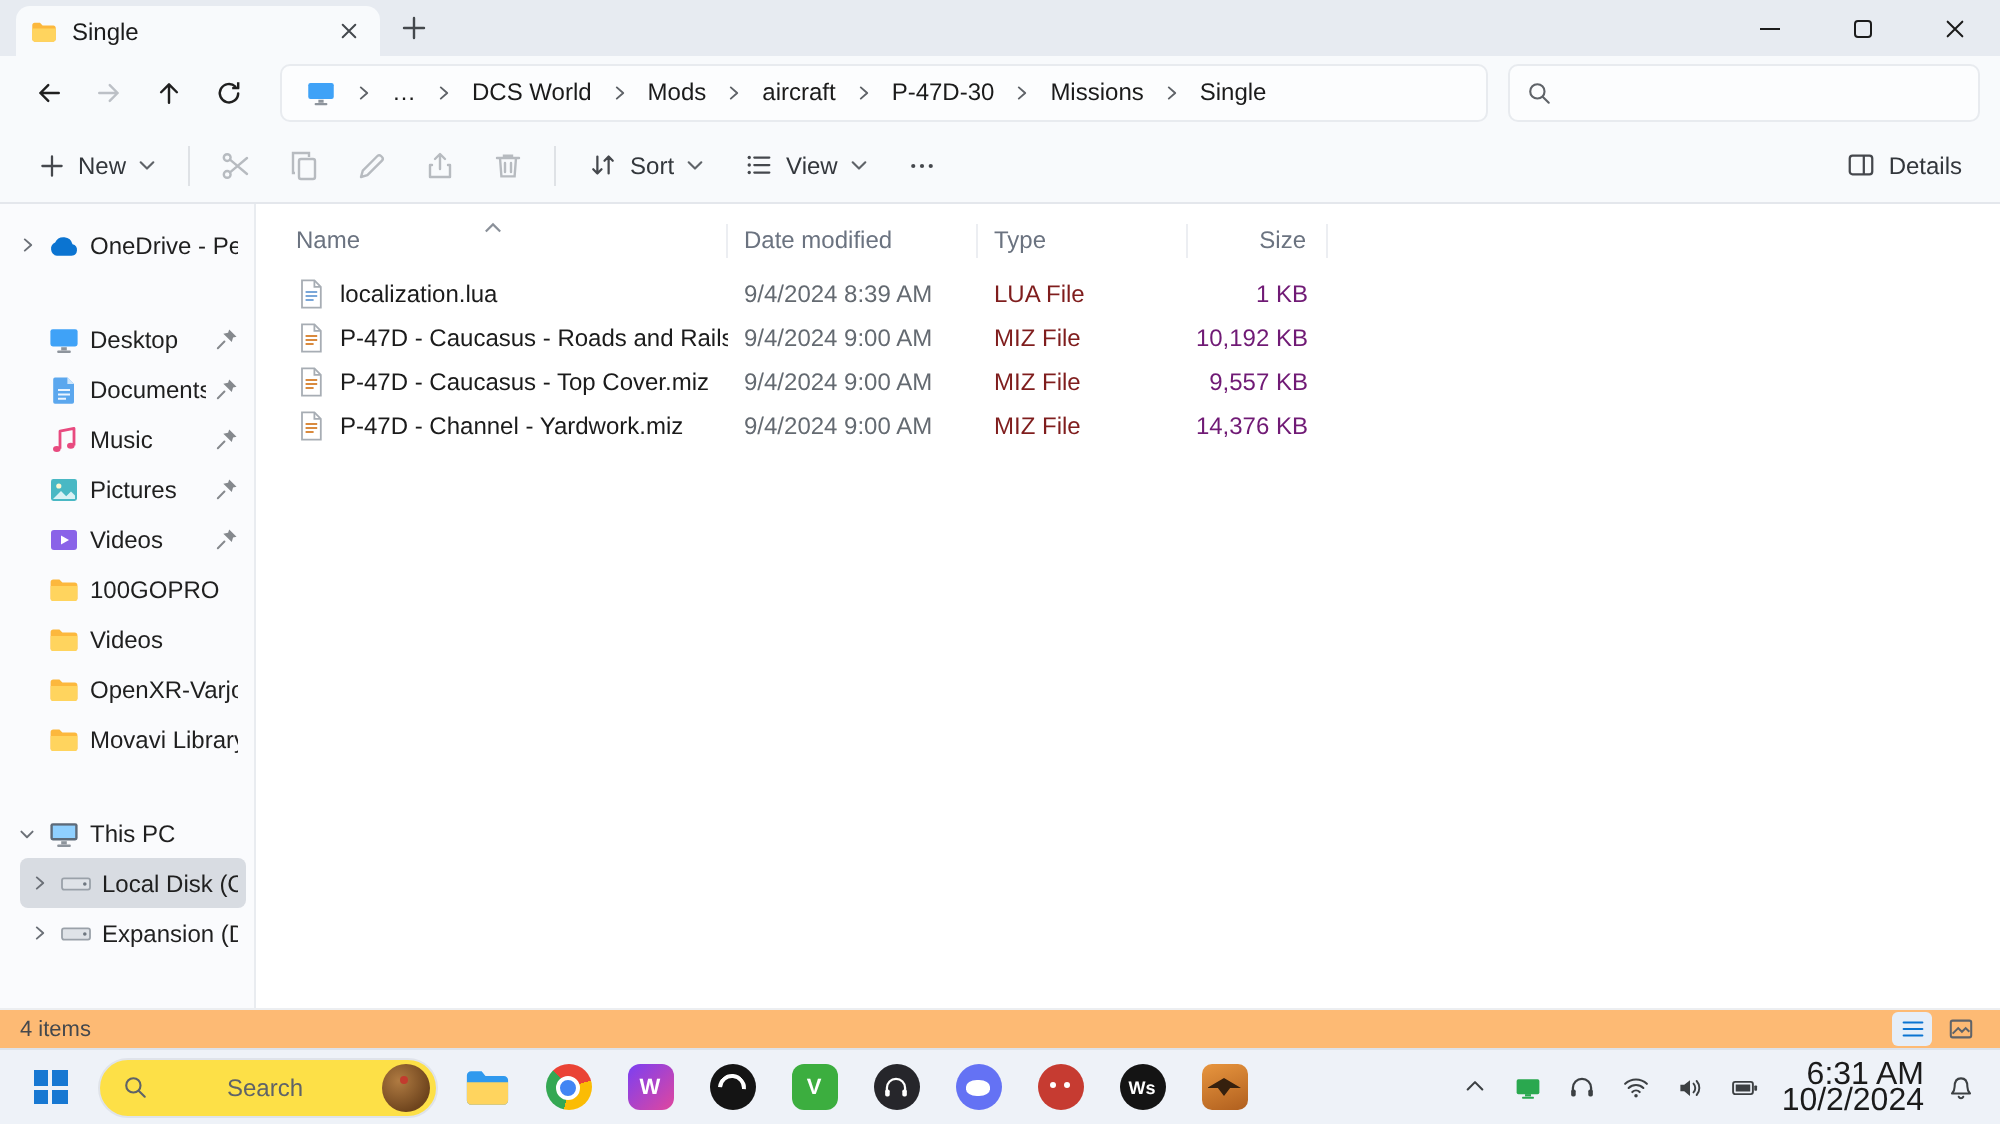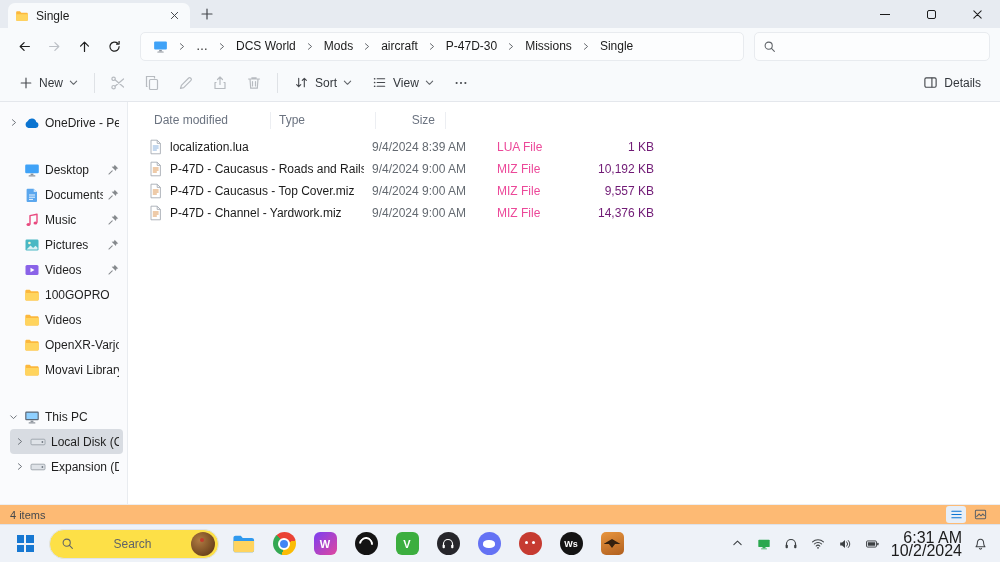--- a/index.html
+++ b/index.html
@@ -67,21 +67,21 @@
   .cols{display:flex;align-items:center;height:24px;margin-left:18px;color:#6b7380;font-size:12px;}
   .col-name{width:218px;position:relative;padding-left:2px;border-right:1px solid #eceef2;height:17px;line-height:17px;}
   .col-date{width:125px;padding-left:8px;border-right:1px solid #eceef2;height:17px;line-height:17px;}
   .col-type{width:105px;padding-left:8px;border-right:1px solid #eceef2;height:17px;line-height:17px;}
   .col-size{width:70px;padding-right:10px;text-align:right;border-right:1px solid #eceef2;height:17px;line-height:17px;}
   .sort-caret{position:absolute;left:96px;top:-7px;}
   .rows{margin-top:4px;}
   .frow{display:flex;align-items:center;height:22px;margin-left:18px;font-size:12px;}
   .fc-name{width:218px;display:flex;align-items:center;gap:7px;padding-left:2px;white-space:nowrap;overflow:hidden;color:#1b1b1b;}
   .fc-date{width:125px;padding-left:8px;color:#646a71;}
-  .fc-type{width:105px;padding-left:8px;color:#ec4899;}
+  .fc-type{width:105px;padding-left:8px;color:#7f1d1d;}
   .fc-size{width:70px;padding-right:10px;text-align:right;color:#701a75;}
 
   
   .statusbar{height:20px;flex:none;display:flex;align-items:center;padding:0 10px;font-size:11px;color:#44484d;
              border-top:1px solid #eceef1;background:#fdba74;}
   .view-toggles{margin-left:auto;display:flex;gap:4px;}
   .vt{width:20px;height:17px;display:flex;align-items:center;justify-content:center;border-radius:3px;}
   .vt.selected{background:#e6eef8;}
 
   
@@ -528,20 +528,26 @@
               <rect x="1" y="5.2" width="14" height="5.6" rx="1" fill="#dfe3e8" stroke="#9aa1a9" stroke-width=".9"></rect>
               <circle cx="12.4" cy="8" r=".9" fill="#6f7780"></circle>
             </svg>
           </span>
         <span class="s-label">Expansion (D:)</span>
       </div>
     </div>
 
     <div class="main">
       <div class="cols">
+        <div class="col-name">
+          <span>Name</span>
+          <span class="sort-caret"><svg width="9" height="6" viewBox="0 0 10 6">
+                <path d="M1 5l4-4 4 4" fill="none" stroke="#8a9099" stroke-width="1.2"></path>
+              </svg></span>
+        </div>
         <div class="col-date">Date modified</div>
         <div class="col-type">Type</div>
         <div class="col-size">Size</div>
       </div>
 
       <div class="rows">
         <div class="frow">
           <div class="fc-name">
             <span class="i">
                 <svg width="15" height="16" viewBox="0 0 15 16">

